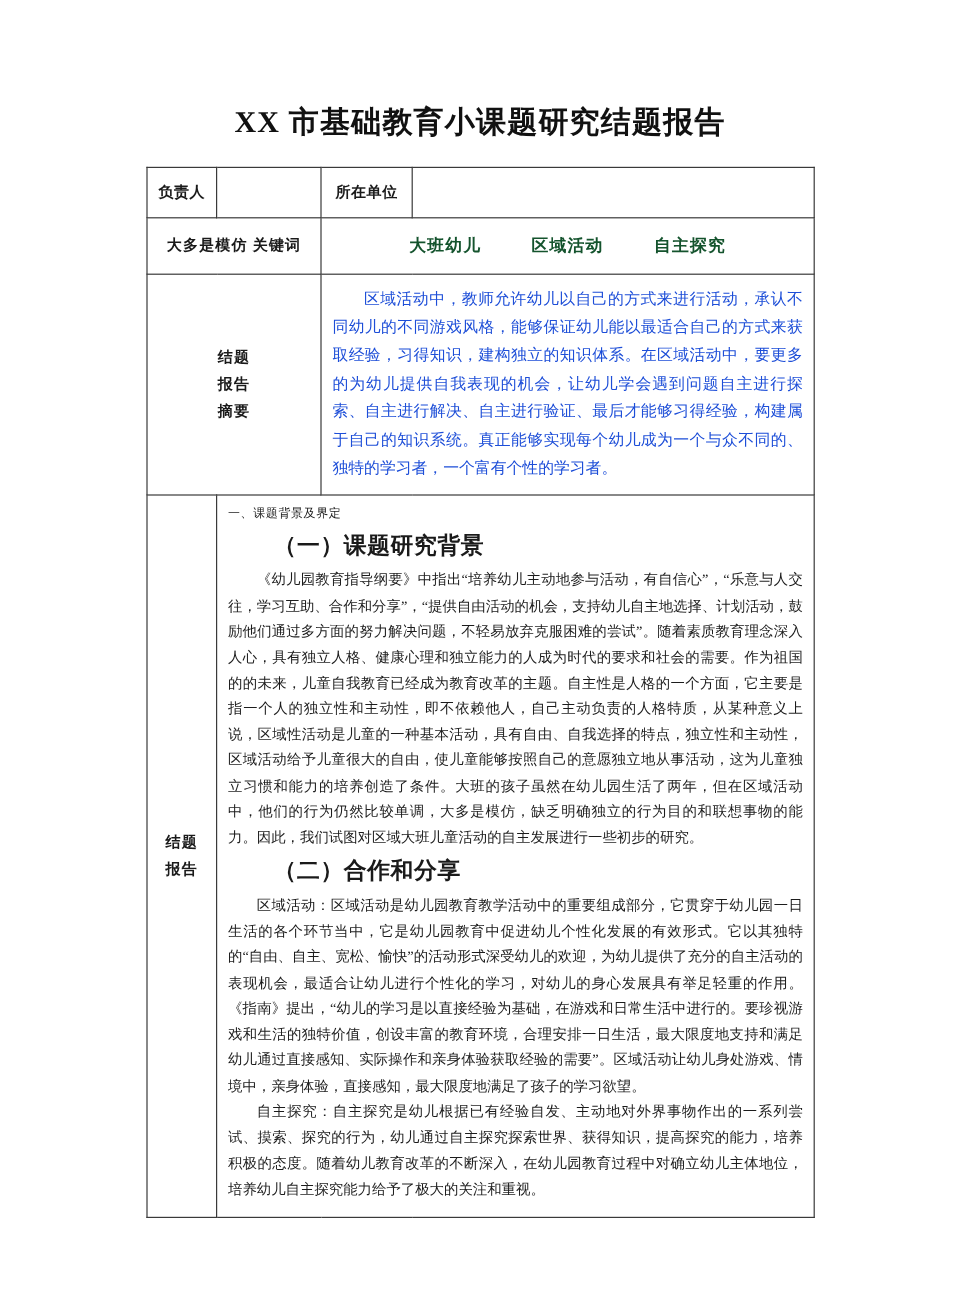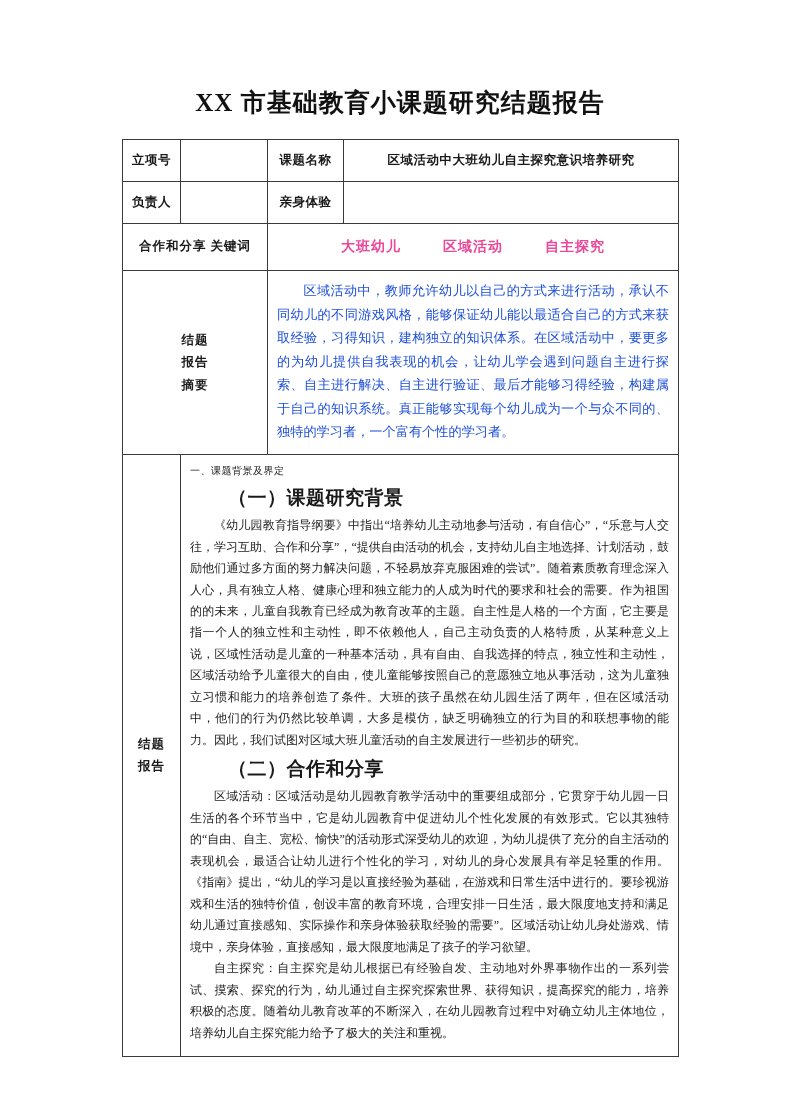--- a/index.html
+++ b/index.html
@@ -77,21 +77,21 @@
     font-size: 14.5px;
     text-align: center;
     letter-spacing: 0.5px;
     padding: 4px 6px !important;
   }
   .kw-cell {
     text-align: center;
     padding: 14px 6px !important;
   }
   .kw {
-    color: #ec4899;
+    color: #14532d;
     font-weight: bold;
     font-size: 14px;
     letter-spacing: 1px;
     display: inline-block;
   }
   .kw + .kw { margin-left: 26px; padding-left: 16px; }
   .abstract-cell {
     padding: 8px 9px 10px 9px !important;
   }
   .abstract-cell p {
@@ -153,37 +153,31 @@
   <div class="table-wrap">
     <table class="main">
       <colgroup>
         <col style="width:58px">
         <col style="width:87px">
         <col style="width:76px">
         <col style="width:335px">
       </colgroup>
       <tbody>
 
-        <tr class="row-h">
-          <td class="lbl">立项号</td>
-          <td class="blankcell"></td>
-          <td class="lbl">课题名称</td>
-          <td class="title-val">区域活动中大班幼儿自主探究意识培养研究</td>
-        </tr>
 
         <tr class="row-h">
           <td class="lbl">负责人</td>
           <td class="blankcell"></td>
-          <td class="lbl">亲身体验</td>
+          <td class="lbl">所在单位</td>
           <td class="blankcell"></td>
         </tr>
 
         <tr>
           <td class="lbl-stack" colspan="2">
-            <span>合作和分享</span>
+            <span>大多是模仿</span>
             <span>关键词</span>
           </td>
           <td class="kw-cell" colspan="2">
             <span class="kw">大班幼儿</span><span class="kw">区域活动</span><span class="kw">自主探究</span>
           </td>
         </tr>
 
         <tr>
           <td class="vlabel" colspan="2">
             <span>结题</span>

